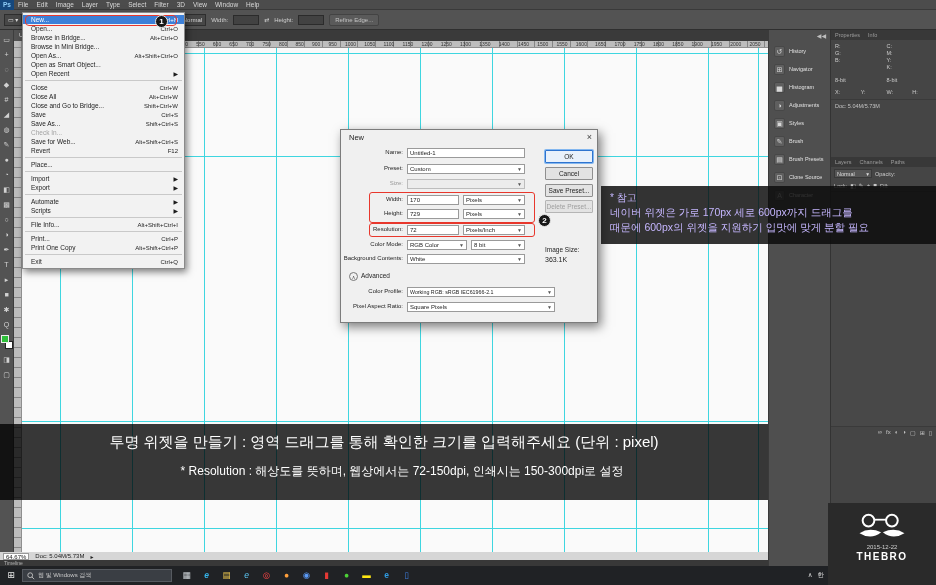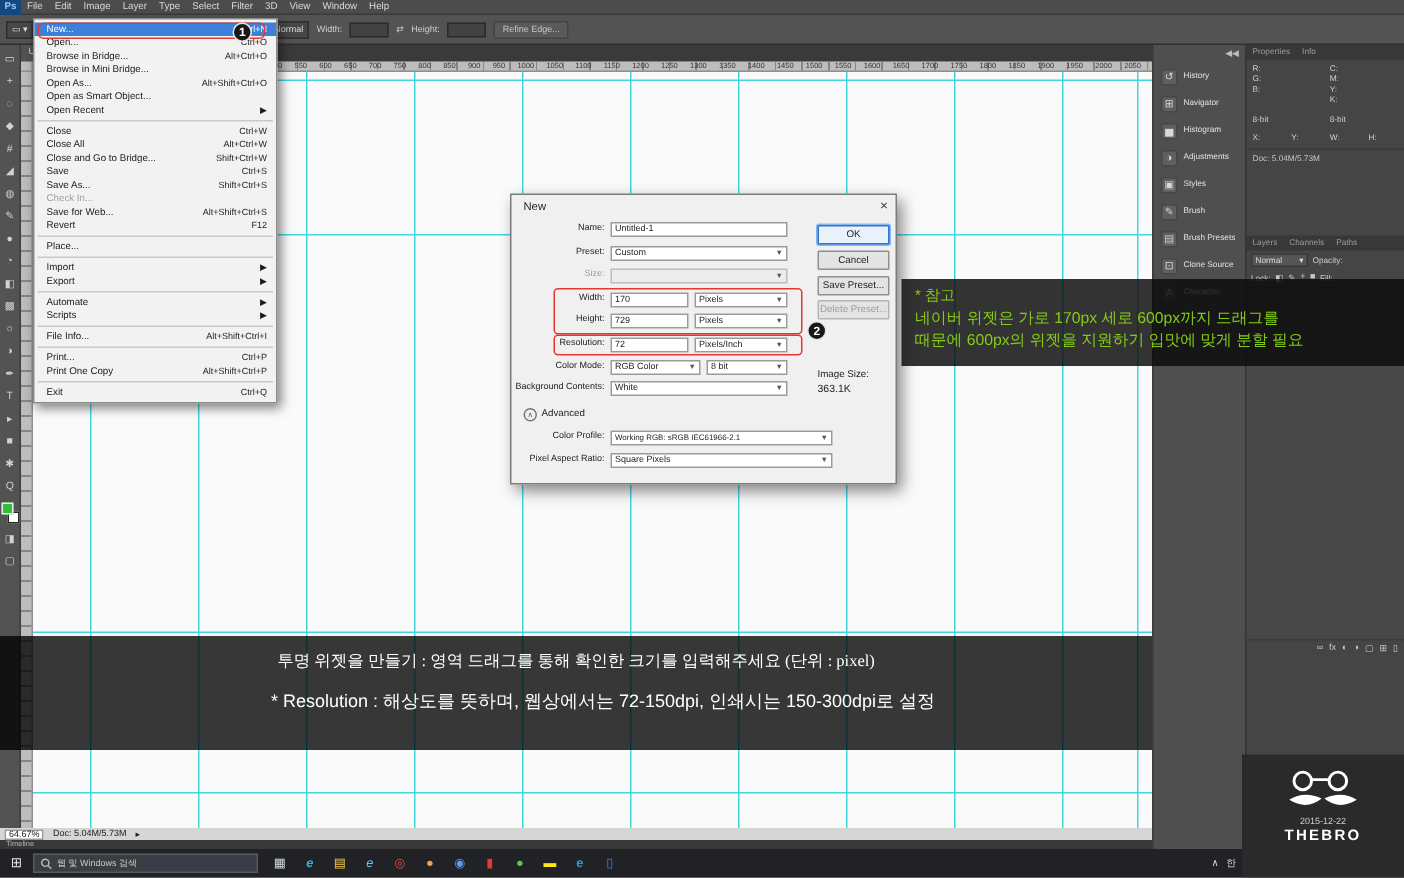--- a/index.html
+++ b/index.html
@@ -115,26 +115,26 @@
   #redbox-wh { left:28px; top:62px; width:166px; height:31px; }
   #redbox-res { left:28px; top:93px; width:166px; height:14px; }
   #badge2 { position:absolute; left:197px; top:84px; }
   .adv-circ { position:absolute; left:8px; top:142px; width:9px; height:9px; border:1px solid #777; border-radius:50%;
               font-size:5px; text-align:center; line-height:8px; color:#555; }
   #adv-label { position:absolute; left:20px; top:142px; font-size:6.5px; }
   #imgsize-label { position:absolute; left:204px; top:116px; font-size:6.5px; }
   #imgsize-value { position:absolute; left:204px; top:126px; font-size:7px; }
 
   
-  #annotation { left:601px; top:186px; width:335px; height:58px; background:rgba(12,12,12,.84); color:#84cc16;
+  #annotation { left:601px; top:186px; width:335px; height:58px; background:rgba(12,12,12,.84); color:#c4b5fd;
                 padding:5px 9px; z-index:35; }
   #annotation .a1 { font-size:10px; line-height:14px; }
   #annotation .a2 { font-size:10.5px; line-height:15px; }
   #caption { left:0; top:424px; width:768px; height:76px; background:rgba(0,0,0,.78); color:#fff; text-align:center; z-index:20; }
-  #caption .c1 { font-size:11px; padding-top:9px;font-family:Liberation Serif, serif; }
+  #caption .c1 { font-size:15px; padding-top:9px; }
   #caption .c2 { font-size:12px; padding-top:11px;padding-left:36px; }
 
   
   #taskbar { left:0; top:566px; width:936px; height:19px; background:#202225; display:flex; align-items:center; z-index:40;
              padding-right:112px; }
   #startbtn { width:22px; height:19px; color:#e8e8e8; font-size:9px; text-align:center; line-height:19px; }
   #tb-search { width:150px; height:13px; background:#3a3e44; border:1px solid #565a60; color:#c9c9c9; font-size:6px;
                display:flex; align-items:center; gap:3px; padding:0 4px; }
   #tb-icons { display:flex; align-items:center; gap:3px; margin-left:6px; }
   .tb-ic { width:17px; height:17px; text-align:center; font-size:8.5px; line-height:17px; }

